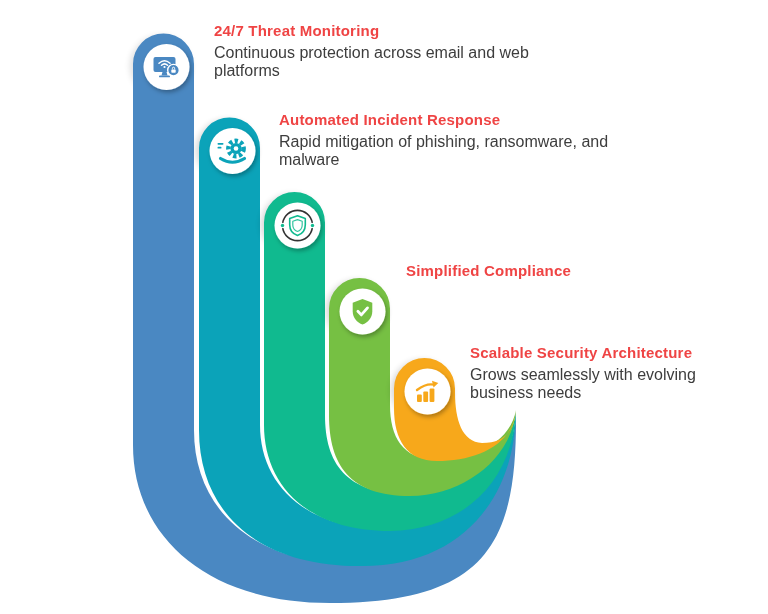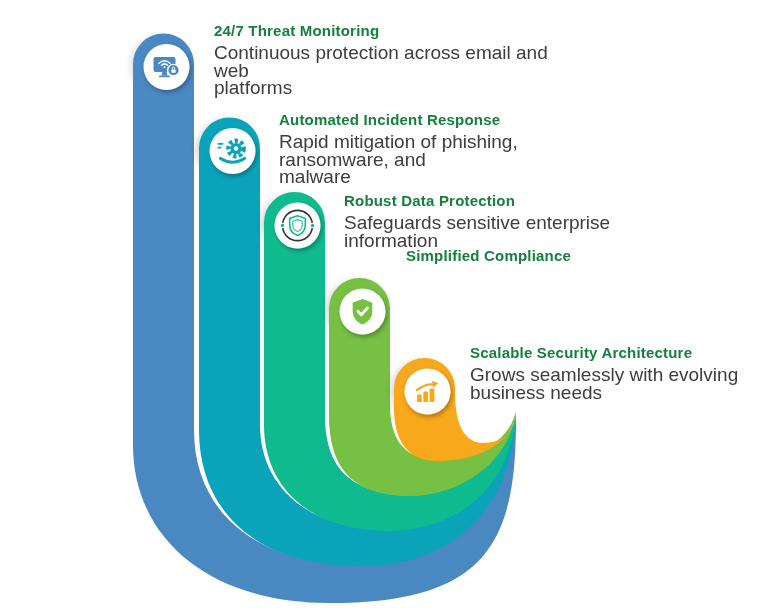--- a/index.html
+++ b/index.html
@@ -2,22 +2,22 @@
 <html><head>
 <meta charset="utf-8">
 <style>
   html,body{margin:0;padding:0;background:#fff;}
   .canvas{
     position:relative;width:768px;height:614px;background:#fff;overflow:hidden;
     font-family:"Liberation Sans","DejaVu Sans",sans-serif;
   }
   .swoosh{position:absolute;left:0;top:0;}
   .item-text{position:absolute;width:340px;}
-  .item-title{font-weight:700;font-size:15px;color:#15803d;letter-spacing:.2px;margin:0 0 5px 0;}
-  .item-desc{font-size:19px;color:#3D3D3D;line-height:17.5px;white-space:pre-line;}
+  .item-title{font-weight:700;font-size:15px;color:#ef4444;letter-spacing:.2px;margin:0 0 5px 0;}
+  .item-desc{font-size:16px;color:#3D3D3D;line-height:17.5px;white-space:pre-line;}
 </style>
 </head>
 <body>
 
 <div class="canvas">
 
   <svg class="swoosh" width="768" height="614" viewBox="0 0 768 614">
     <defs>
       <filter id="blur" x="-60%" y="-60%" width="220%" height="220%">
         <feGaussianBlur stdDeviation="3.2"></feGaussianBlur>
@@ -109,26 +109,22 @@
     <div class="item-desc">Continuous protection across email and web
 platforms</div>
   </div>
 
   <div class="item-text" style="left:279px;top:111px">
     <div class="item-title">Automated Incident Response</div>
     <div class="item-desc">Rapid mitigation of phishing, ransomware, and
 malware</div>
   </div>
 
-  <div class="item-text" style="left:344px;top:192px">
-    <div class="item-title">Robust Data Protection</div>
-    <div class="item-desc">Safeguards sensitive enterprise information</div>
-  </div>
 
-  <div class="item-text" style="left:406px;top:247px">
+  <div class="item-text" style="left:406px;top:262px">
     <div class="item-title">Simplified Compliance</div>
   </div>
 
   <div class="item-text" style="left:470px;top:344px">
     <div class="item-title">Scalable Security Architecture</div>
     <div class="item-desc">Grows seamlessly with evolving
 business needs</div>
   </div>
 
 </div>

